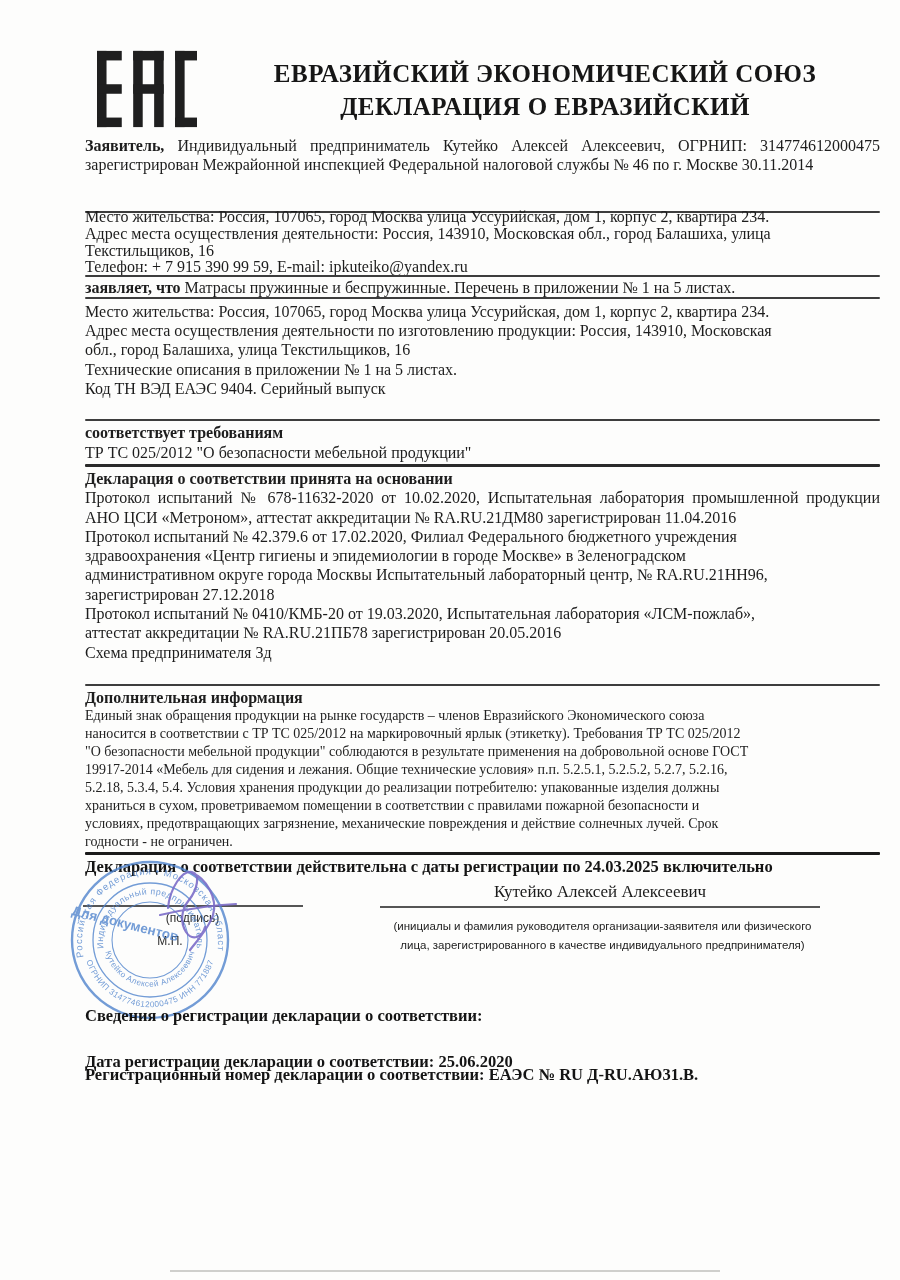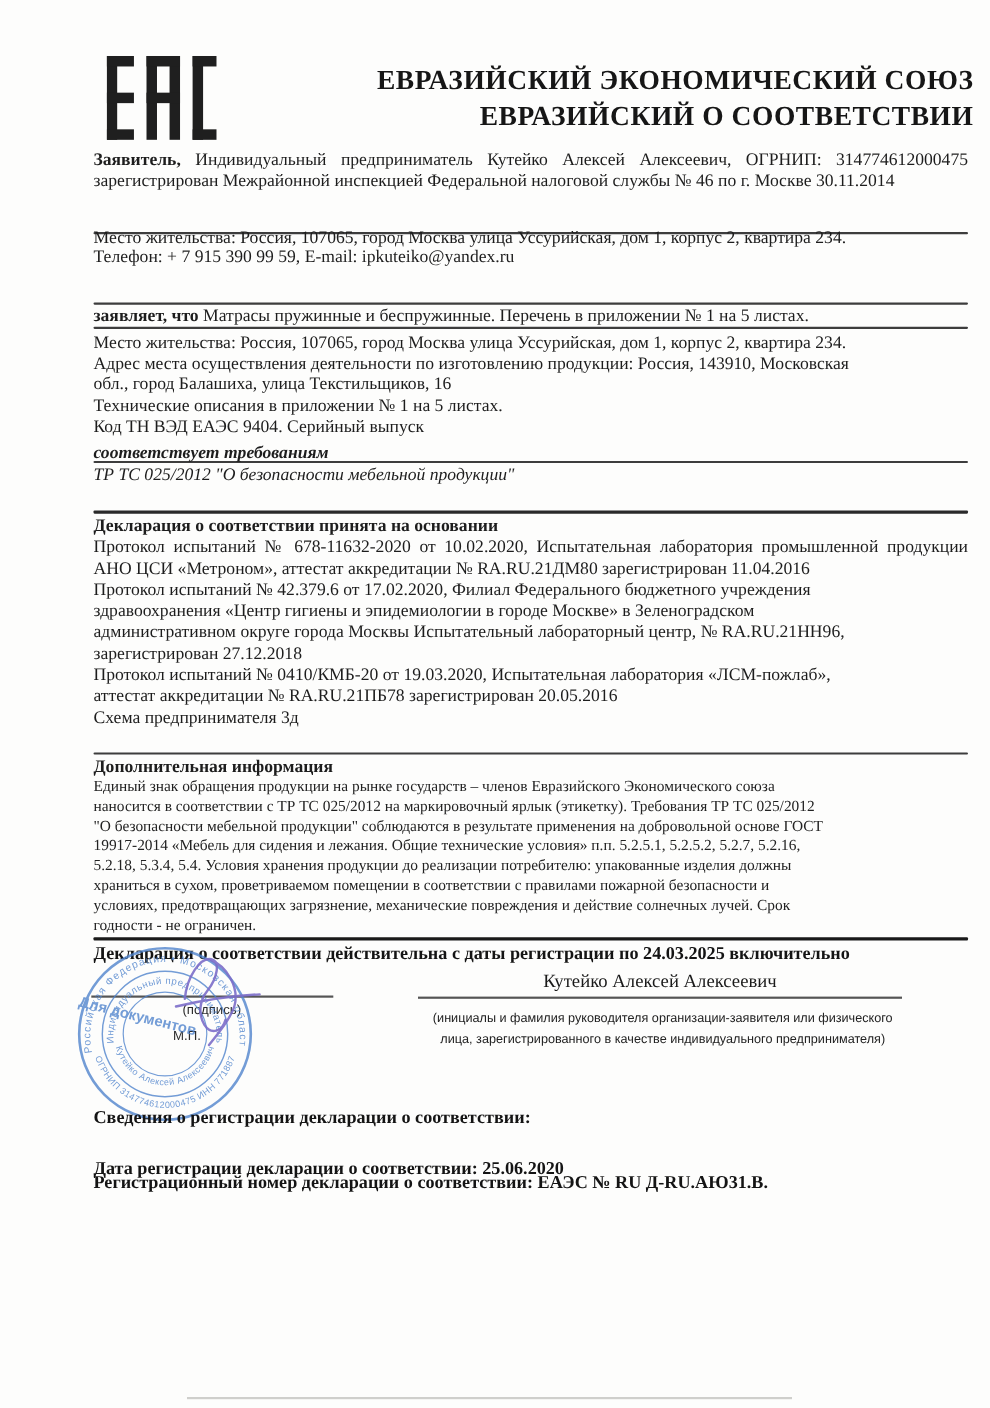--- a/index.html
+++ b/index.html
@@ -15,21 +15,21 @@
   .abs{position:absolute;}
   .body-col{left:85px;width:795px;}
   p{margin:0;}
   .txt{font-size:16px;line-height:19.2px;}
   .preline{white-space:pre-line;}
   .just{text-align:justify;}
   .hr{position:absolute;left:85px;width:795px;height:2px;background:#3d3d3d;border-radius:1px;}
   .hr-thick{height:3px;background:#1a1a1a;}
   .hr-med{height:2.5px;background:#2a2a2a;}
   .doc-title{
-    text-align:right;font-weight:700;font-size:25px;line-height:33px;
+    text-align:center;font-weight:700;font-size:25px;line-height:33px;
     letter-spacing:0.5px;color:#161616;
   }
   .contacts p{line-height:16.8px;}
   .sig-line{position:absolute;height:2px;background:#555;}
   .sans{font-family:"Liberation Sans", sans-serif;}
   .caption-sm{font-size:12px;color:#2c2c2c;text-align:center;}
   .caption-xs{font-size:11.5px;line-height:19px;color:#222;text-align:center;}
   .name-line{font-size:17px;text-align:center;color:#1a1a1a;}
   .bold-line{font-weight:700;font-size:16.5px;color:#141414;}
   .addl-body{font-size:14px;line-height:18px;color:#222;}
@@ -57,32 +57,34 @@
 
         <rect x="82" y="0" width="10" height="80"></rect>
         <rect x="82" y="0" width="23" height="10"></rect>
         <rect x="82" y="70" width="23" height="10"></rect>
       </g>
     </svg>
   </div>
 
   <div class="abs doc-title" style="left:205px;top:57px;width:680px;">
     <div>ЕВРАЗИЙСКИЙ ЭКОНОМИЧЕСКИЙ СОЮЗ</div>
-    <div>ЕВРАЗИЙСКИЙ О СООТВЕТСТВИИ</div>
+    <div>ДЕКЛАРАЦИЯ О ЕВРАЗИЙСКИЙ</div>
   </div>
 
   <div class="abs body-col txt just" style="top:136px;">
     <p><b>Заявитель,</b>
        <span>Индивидуальный предприниматель Кутейко Алексей Алексеевич,   ОГРНИП: 314774612000475 зарегистрирован Межрайонной инспекцией Федеральной налоговой службы № 46 по г. Москве 30.11.2014</span></p>
   </div>
 
   <div class="hr" style="top:211px;"></div>
 
   <div class="abs body-col txt contacts" style="top:209px;">
     <p class="preline">Место жительства: Россия, 107065, город Москва улица Уссурийская, дом 1, корпус 2, квартира 234.</p>
+    <p class="preline">Адрес места осуществления деятельности: Россия, 143910, Московская обл., город  Балашиха, улица
+Текстильщиков, 16</p>
     <p class="preline">Телефон: + 7 915 390 99 59, E-mail: ipkuteiko@yandex.ru</p>
   </div>
 
   <div class="hr" style="top:275px;"></div>
 
   <div class="abs body-col txt" style="top:278px;">
     <p><b>заявляет, что</b>
        <span>Матрасы пружинные и беспружинные. Перечень в приложении № 1 на 5 листах.</span></p>
   </div>
 
@@ -91,21 +93,21 @@
   <div class="abs body-col txt" style="top:302px;">
     <p class="preline">Место жительства: Россия, 107065, город Москва улица Уссурийская, дом 1, корпус 2, квартира 234.
 Адрес места осуществления деятельности по изготовлению продукции: Россия, 143910, Московская
 обл., город  Балашиха, улица Текстильщиков, 16
 Технические описания в приложении № 1 на 5 листах.
 Код ТН ВЭД ЕАЭС 9404.  Серийный выпуск</p>
   </div>
 
   <div class="hr" style="top:419px;"></div>
 
-  <div class="abs body-col txt" style="top:402px;line-height:20px;font-style:italic;">
+  <div class="abs body-col txt" style="top:423px;line-height:20px;">
     <p><b>соответствует требованиям</b></p>
     <p>ТР ТС 025/2012 "О безопасности мебельной продукции"</p>
   </div>
 
   <div class="hr hr-med" style="top:464px;"></div>
 
   <div class="abs body-col txt" style="top:469px;line-height:19.3px;">
     <p><b>Декларация о соответствии принята на основании</b></p>
     <p class="just">Протокол испытаний № 678-11632-2020 от 10.02.2020, Испытательная лаборатория промышленной продукции АНО ЦСИ «Метроном», аттестат аккредитации № RA.RU.21ДМ80 зарегистрирован 11.04.2016</p>
     <p class="preline">Протокол испытаний № 42.379.6 от 17.02.2020, Филиал Федерального бюджетного учреждения

